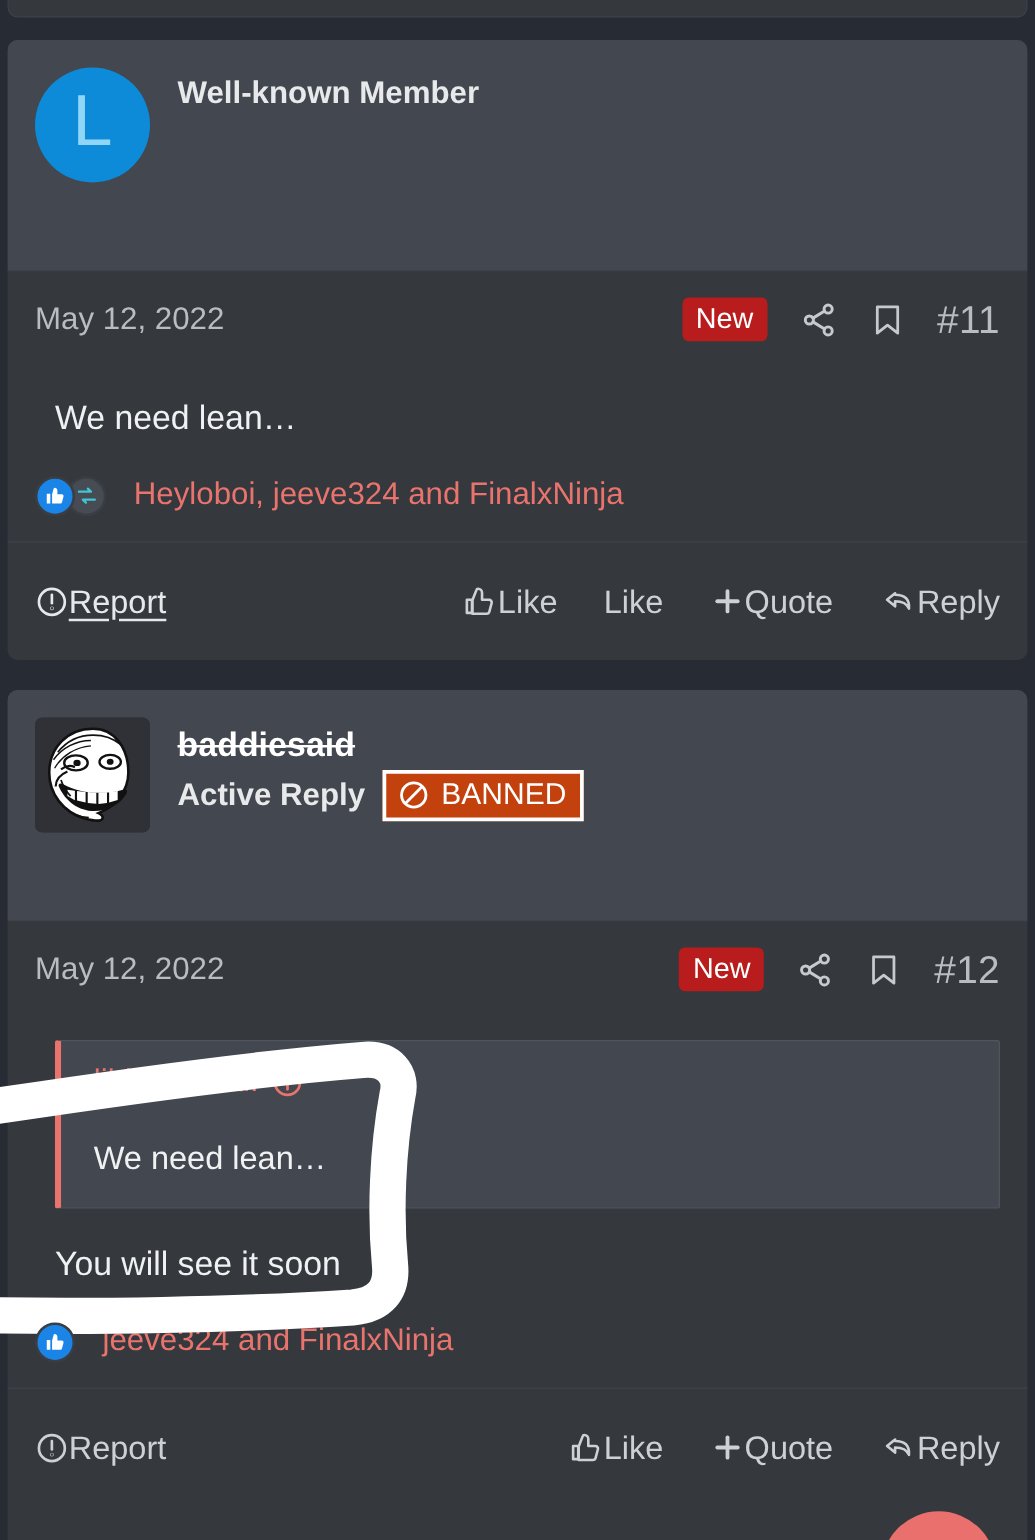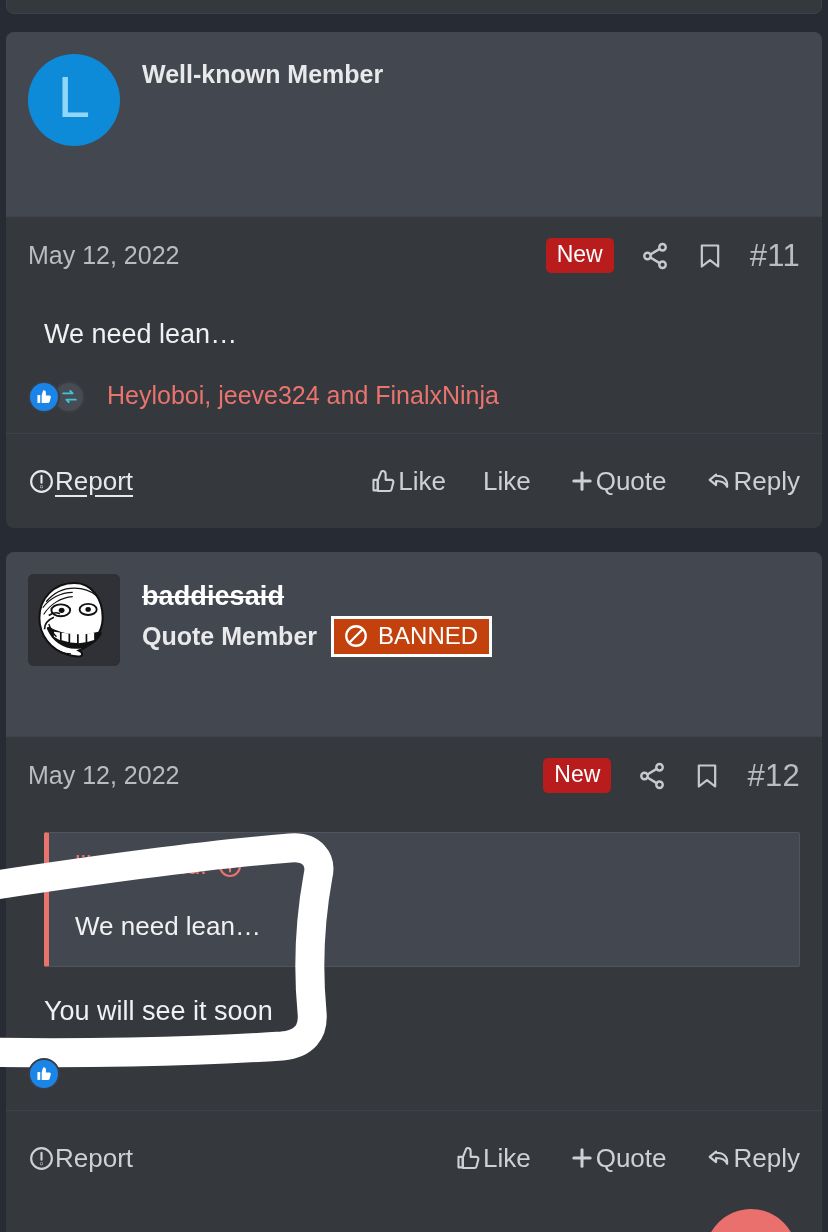--- a/index.html
+++ b/index.html
@@ -258,21 +258,21 @@
               <path d="M65 63.2l8-.9v8.5l-8 2.2z"></path>
             </g>
             <path d="M20 52c2 6 5 11 9 15" fill="none" stroke="#111" stroke-width="1.6"></path>
             <path d="M24 78c6 6 14 9 22 9" fill="none" stroke="#111" stroke-width="1.4"></path>
           </g>
         </svg>
       </div>
       <div class="user-meta">
         <div class="username banned">baddiesaid</div>
         <div class="title-row">
-          <div class="usertitle">Quote Member</div>
+          <div class="usertitle">Active Reply</div>
           <div class="banned-badge">
             <svg width="26" height="26" viewBox="0 0 24 24" fill="none" stroke="#ffffff" stroke-width="2.1">
               <circle cx="12" cy="12" r="9"></circle>
                 <line x1="5.6" y1="18.4" x2="18.4" y2="5.6"></line>
             </svg>
             <span>BANNED</span>
           </div>
         </div>
       </div>
     </div>
@@ -316,20 +316,21 @@
 
     <div class="reactions">
       <div class="react-icons">
         <span class="react-bubble like">
           <svg width="17" height="17" viewBox="0 0 24 24" fill="#ffffff">
             <path d="M2 10h4v11H2z"></path>
             <path d="M8 21h9.3c.9 0 1.7-.6 1.9-1.5l1.7-6.6c.3-1.2-.6-2.4-1.9-2.4H14V6.2C14 4.4 12.6 3 10.9 3c-.5 0-.9.3-1 .8L8 10.4z"></path>
           </svg>
         </span>
       </div>
+      <div class="react-names">jeeve324 and FinalxNinja</div>
     </div>
 
     <div class="actions">
       <div class="action">
         <svg width="27" height="27" viewBox="0 0 24 24" fill="none" stroke="#cdd0d4" stroke-width="1.9" stroke-linecap="round">
           <circle cx="12" cy="12" r="9.2"></circle>
             <line x1="12" y1="7" x2="12" y2="13"></line>
           <circle cx="12" cy="16.6" r=".2" stroke-width="2.4"></circle>
         </svg>
         <span>Report</span>

